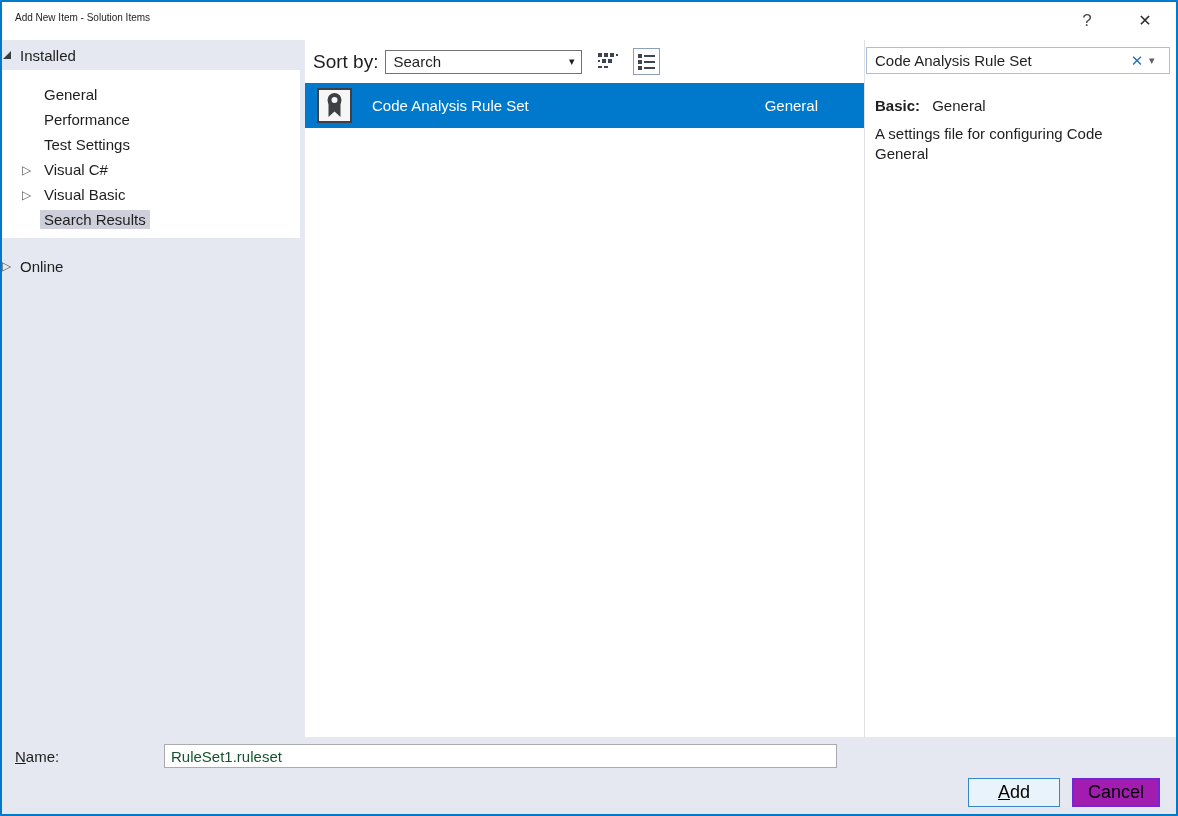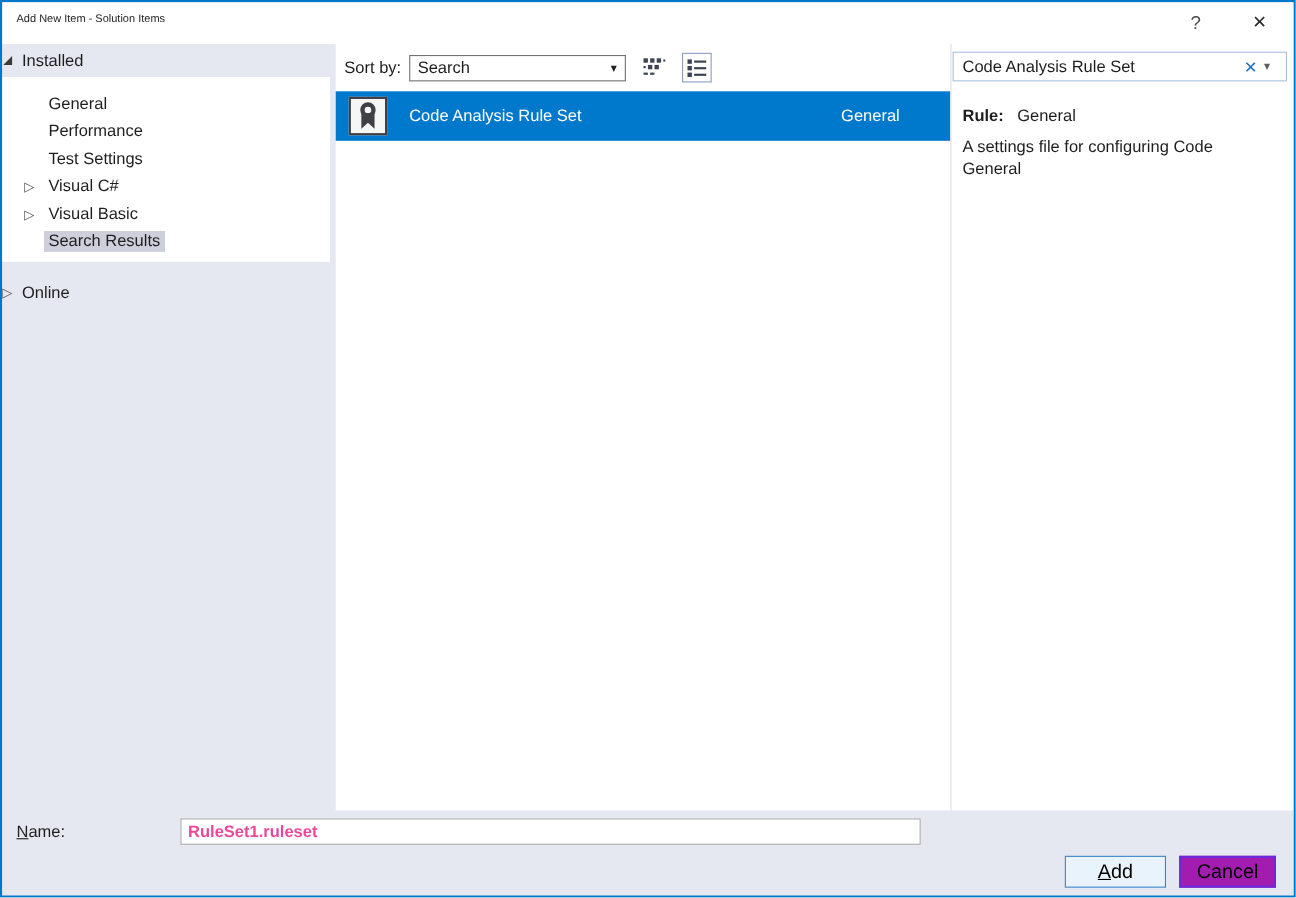--- a/index.html
+++ b/index.html
@@ -24,21 +24,21 @@
   .cat-header .glyph { width:14px; margin-right:4px; display:inline-flex; }
   .tree-panel { background:#FFFFFF; width:298px; height:168px; padding-top:12px; }
   .tree-item { height:25px; display:flex; align-items:center; font-size:15px; }
   .tree-item .tglyph { width:18px; margin-left:20px; display:inline-flex; font-size:12px; color:#5B5B5B; }
   .tree-item .tlabel { padding:1px 4px; }
   .tree-item.selected .tlabel { background:#CDCFDB; }
   .online-row { margin-top:13px; }
   
   .list-col { flex:1 1 auto; background:#FFFFFF; display:flex; flex-direction:column; }
   .sort-row { height:43px; display:flex; align-items:center; padding-left:8px; flex:0 0 43px; }
-  .sort-label { font-size:15px; margin-right:7px; }
+  .sort-label { font-size:19px; margin-right:7px; }
   .sort-select { width:197px; height:24px; border:1px solid #717171; background:#FFFFFF;
     display:flex; align-items:center; padding:0 7px; font-size:15px; cursor:default; }
   .sort-select .sel-text { flex:1; }
   .sort-select .caret { font-size:11px; color:#1E1E1E; }
   .view-btn { margin-left:12px; width:27px; height:27px; display:flex; align-items:center;
     justify-content:center; background:transparent; border:1px solid transparent; cursor:default; }
   .view-btn.active { border:1px solid #8E9CBE; background:#FDFDFE; }
   .tpl-row { height:45px; background:#0079CC; color:#FFFFFF; display:flex; align-items:center; padding:0 46px 0 12px; }
   .tpl-icon { width:35px; height:35px; background:#F6F6F6; border:2px solid #3F4045;
     display:flex; align-items:center; justify-content:center; flex:0 0 35px; }
@@ -54,21 +54,21 @@
   .search-caret { color:#5E5E5E; font-size:11px; width:20px; text-align:left; cursor:default; }
   .type-row { margin:23px 0 0 9px; font-size:15px; }
   .type-label { font-weight:bold; margin-right:8px; }
   .desc { margin:10px 0 0 9px; font-size:15px; line-height:20px; width:260px; }
   
   .bottombar { position:relative; height:77px; flex:0 0 77px; background:#E5E7F1; }
   .name-label { position:absolute; left:13px; top:11px; font-size:15px; }
   .mn { text-decoration:underline; }
   .name-input { position:absolute; left:162px; top:7px; width:673px; height:24px;
     border:1px solid #ABABAB; background:#FFFFFF; font-size:15px; padding:0 6px;
-    font-family:"Liberation Sans","DejaVu Sans",sans-serif; color:#ec4899;font-weight:bold; }
+    font-family:"Liberation Sans","DejaVu Sans",sans-serif; color:#14532d; }
   .btn { position:absolute; top:41px; height:29px; font-size:18px; text-align:center; cursor:default;
     font-family:"Liberation Sans","DejaVu Sans",sans-serif; }
   .btn-add { right:116px; width:92px; background:#E9F3FB; border:1px solid #3A84C8; }
   .btn-cancel { right:16px; width:88px; background:#a21caf; border:2px solid #6d28d9; }
   svg { display:block; }
 </style>
 </head>
 <body>
 
 <div class="window">
@@ -172,21 +172,21 @@
       </div>
     </div>
 
     <div class="right-col">
       <div class="search-box">
         <input type="text" value="Code Analysis Rule Set" style="">
         <span class="search-clear">✕</span>
         <span class="search-caret">▾</span>
       </div>
       <div class="type-row">
-        <span class="type-label">Rule:</span>
+        <span class="type-label">Basic:</span>
         <span>General</span>
       </div>
       <div class="desc">A settings file for configuring Code General</div>
     </div>
   </div>
 
   <div class="bottombar">
     <span class="name-label"><span class="mn">N</span><span>ame:</span></span>
     <input class="name-input" type="text" value="RuleSet1.ruleset" style="">
     <button class="btn btn-add"><span class="mn">A</span><span>dd</span></button>

